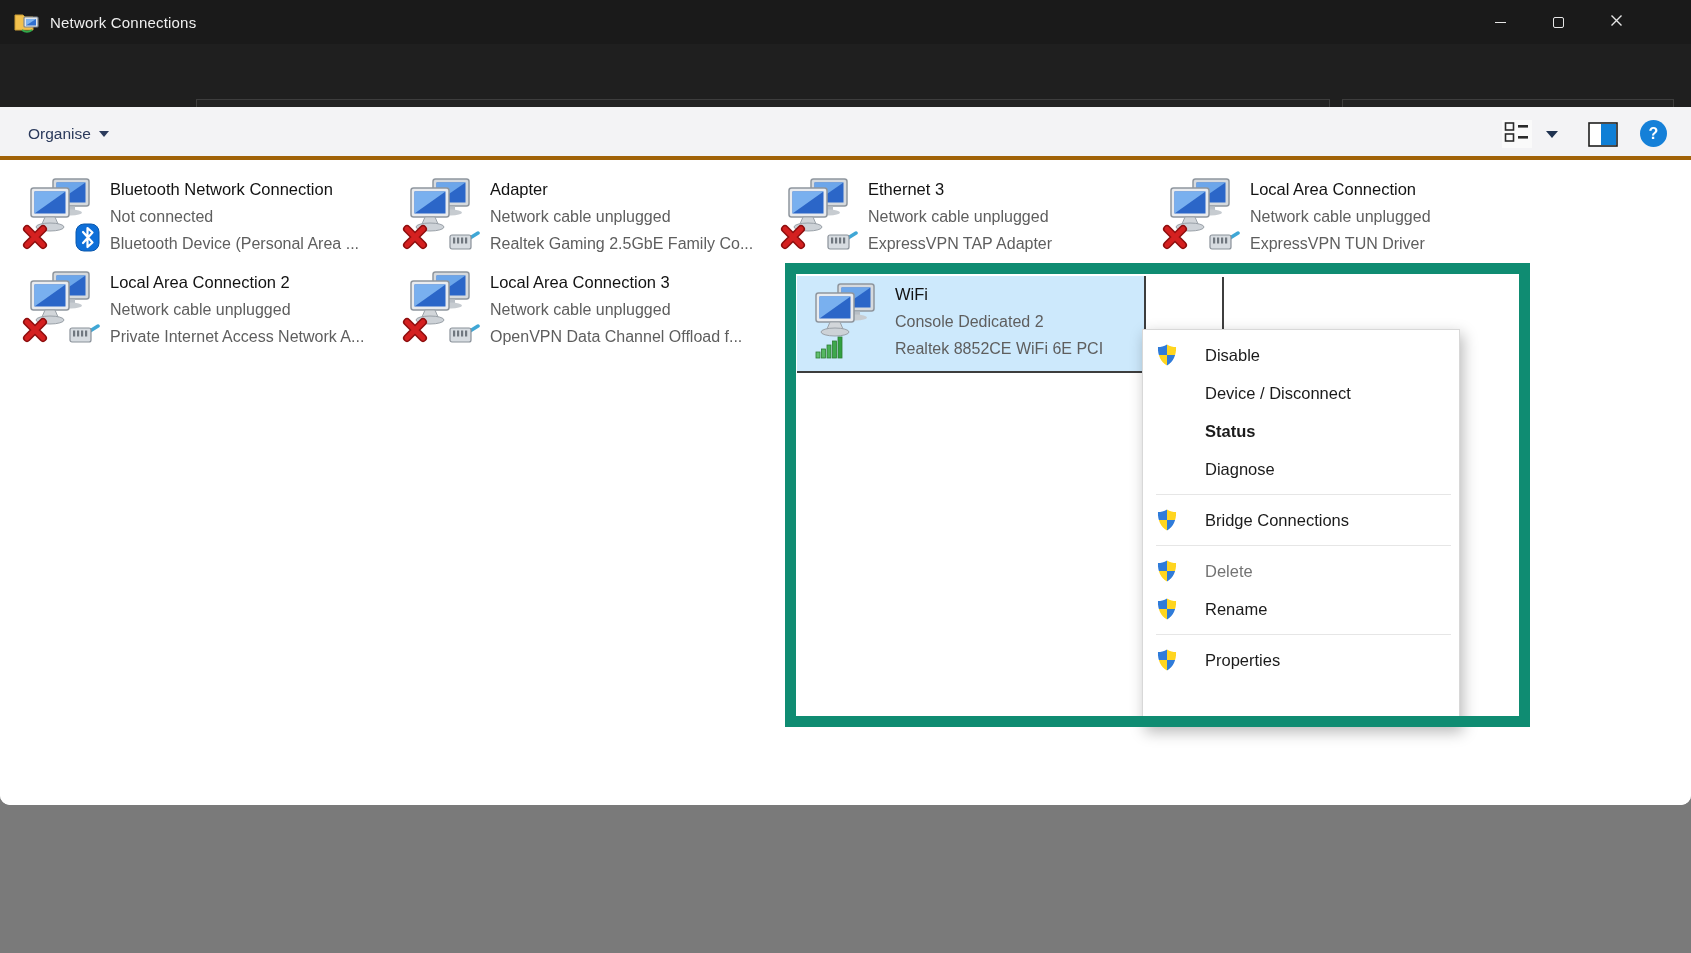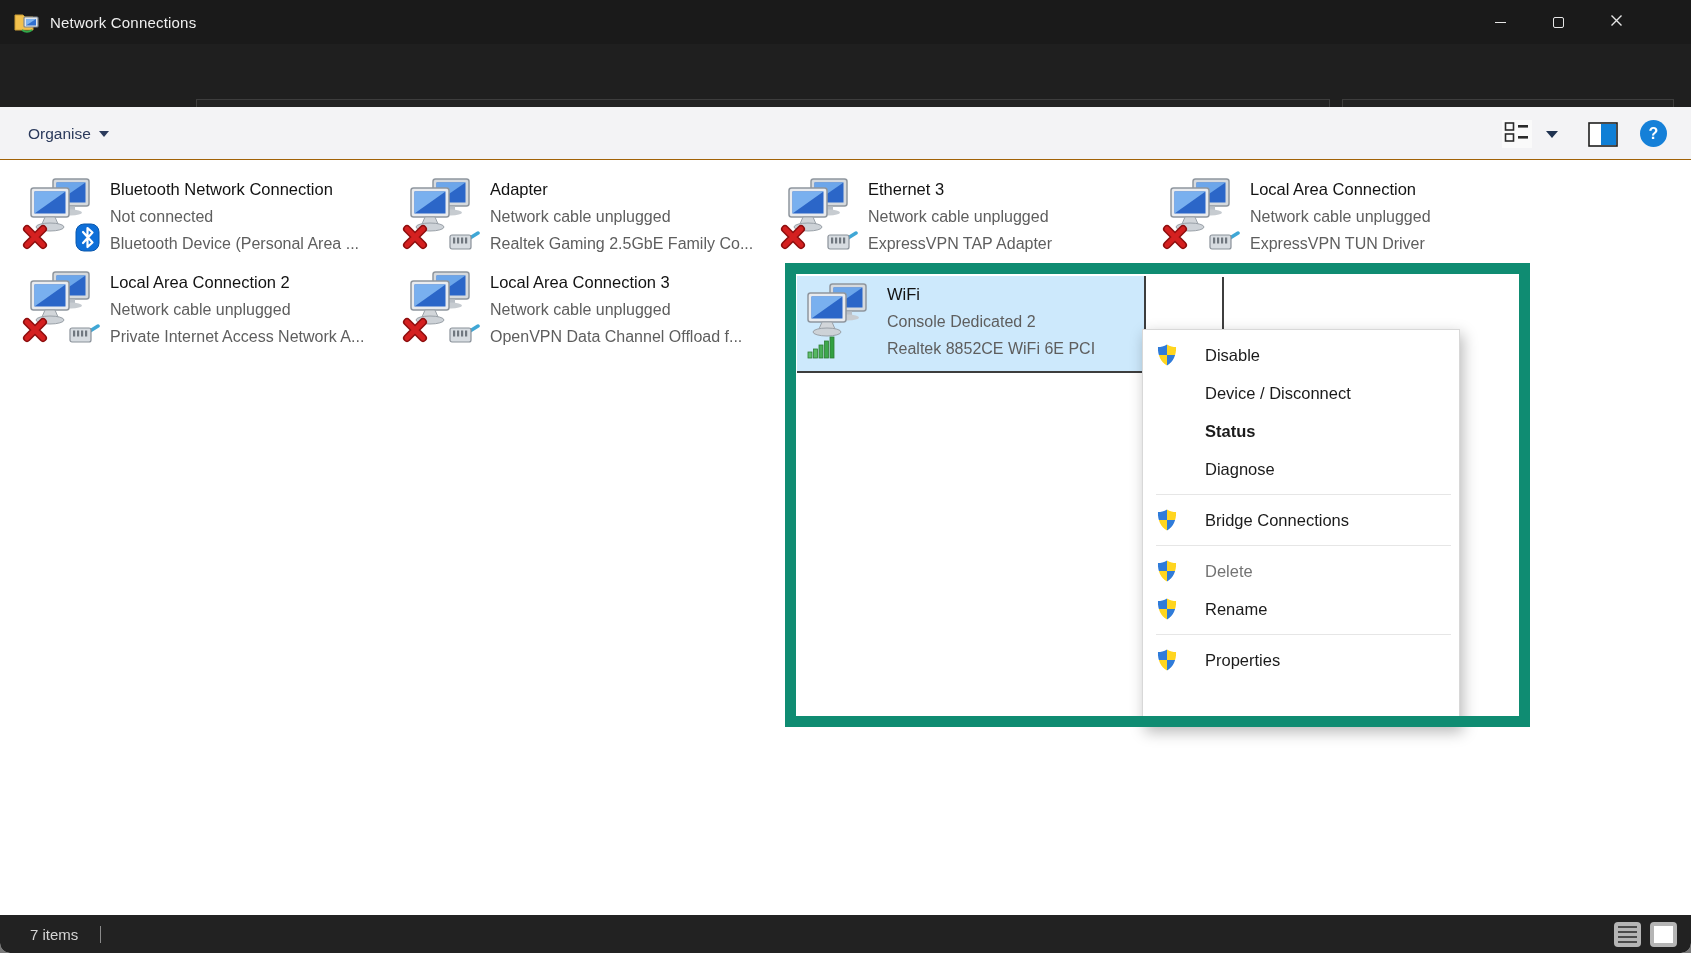--- a/index.html
+++ b/index.html
@@ -1,19 +1,19 @@
 <!DOCTYPE html>
 <html style="--annotation: #0F8C72; --selection-bg: #CDE9FC; --help-blue: #1580D8;"><head>
 <meta charset="utf-8">
 <style>
   * { box-sizing: border-box; margin: 0; padding: 0; }
   html,body { background:#7a7a7a; }
   body { font-family: "Liberation Sans", sans-serif; }
   .window{
-    position:relative; width:1691px; height:953px; background:#fff;
+    position:relative; width:1691px; height:805px; background:#fff;
     overflow:hidden; border-radius:0 0 10px 10px;
   }
   
   .titlebar{ position:absolute; left:0; top:0; width:100%; height:44px; background:#1a1a1a; display:flex; align-items:center; }
   .app-icon{ width:26px; height:22px; margin-left:14px; }
   .title-text{ color:#f0f0f0; font-size:15px; margin-left:10px; letter-spacing:.2px; }
   .win-controls{ position:absolute; right:46px; top:0; height:44px; display:flex; }
   .wc-btn{ width:58px; height:44px; display:flex; align-items:center; justify-content:center; cursor:default; }
   .glyph-min{ width:11px; height:0; border-top:1.4px solid #e6e6e6; }
   .glyph-max{ width:11px; height:11px; border:1.3px solid #e6e6e6; border-radius:2px; }
@@ -23,38 +23,38 @@
   .addressbar{ position:absolute; left:196px; top:55px; width:1134px; height:43px; border:1px solid #3d3d3d; background:#222; display:flex; align-items:center; }
   .bc-icon{ width:22px; height:19px; margin-left:14px; }
   .crumb{ color:#e6e6e6; font-size:15.5px; padding:0 9px; white-space:nowrap; }
   .chev{ display:inline-block; width:6px; height:6px; border-right:1.7px solid #9a9a9a; border-bottom:1.7px solid #9a9a9a; transform:rotate(-45deg); margin:0 3px; }
   .addr-right{ position:absolute; right:6px; top:0; height:41px; display:flex; align-items:center; gap:16px; padding-right:10px; }
   .searchbox{ position:absolute; left:1342px; top:55px; width:332px; height:43px; border:1px solid #3d3d3d; background:#222; display:flex; align-items:center; }
   .searchbox input{ flex:1; background:transparent; border:none; outline:none; color:#cfcfcf; font-size:15px; padding-left:14px; font-family:"Liberation Sans",sans-serif; }
   .searchbox input::placeholder{ color:#8f8f8f; }
   .search-ic{ margin-right:12px; }
   
-  .commandbar{ position:absolute; left:0; top:107px; width:100%; height:53px; background:#f3f3f5; border-bottom:1px solid #a16207; }
+  .commandbar{ position:absolute; left:0; top:107px; width:100%; height:53px; background:#f3f3f5; border-bottom:4px solid #a16207; }
   .organise{ position:absolute; left:28px; top:13px; height:28px; display:flex; align-items:center; gap:8px; color:#2b3a5c; font-size:15.5px; cursor:default; }
   .caret-down{ width:0; height:0; border-left:5px solid transparent; border-right:5px solid transparent; border-top:6px solid #2b3a5c; }
   .tiles-ic{ position:absolute; left:1502px; top:13px; width:30px; height:28px; background:#fafafa; display:flex; align-items:center; justify-content:center; }
   .view-caret{ position:absolute; left:1546px; top:24px; width:0; height:0; border-left:6px solid transparent; border-right:6px solid transparent; border-top:7px solid #1f3250; }
   .pane-ic{ position:absolute; left:1588px; top:15px; }
   .help-btn{ position:absolute; left:1640px; top:13px; width:27px; height:27px; border-radius:50%; background:var(--help-blue,#1580d8); color:#fff; font-size:16px; font-weight:bold; display:flex; align-items:center; justify-content:center; }
   
   .content{ position:absolute; left:0; top:160px; width:100%; height:755px; background:#fff;padding-left:17px; }
   .tile{ position:absolute; display:flex; gap:14px; width:352px; height:86px; }
   .icon-wrap{ position:relative; width:68px; height:80px; flex:0 0 68px; }
   .icon-wrap .monitors{ position:absolute; left:0; top:4px; }
   .badge-x{ position:absolute; left:-6px; bottom:0px; }
   .badge-type{ position:absolute; right:-4px; bottom:-2px; }
   .tile-text{ padding-top:2px; }
   .tile-name{ font-size:16.5px; color:#121212; line-height:27px; white-space:nowrap; }
   .tile-line{ font-size:16px; color:#5e5e5e; line-height:27px; white-space:nowrap; }
-  .wifi-tile{ position:absolute; left:797px; top:276px; width:349px; height:97px; background:var(--selection-bg,#cde9fc); border-right:2px solid #3d3d3d; border-bottom:2px solid #3d3d3d; display:flex; gap:14px; padding:3px 0 0 8px; overflow:hidden; z-index:10; }
+  .wifi-tile{ position:absolute; left:797px; top:276px; width:349px; height:97px; background:var(--selection-bg,#cde9fc); border-right:2px solid #3d3d3d; border-bottom:2px solid #3d3d3d; display:flex; gap:14px; padding:3px 0 0 16px; overflow:hidden; z-index:10; }
   
   .annotation-box{ position:absolute; left:785px; top:263px; width:745px; height:464px; border:11px solid var(--annotation,#0f8c72); z-index:40; pointer-events:none; }
   .anchor-line{ position:absolute; left:1222px; top:277px; width:2px; height:56px; background:#3e3e3e; z-index:15; }
   
   .context-menu{ position:absolute; left:1142px; top:329px; width:318px; height:398px; background:#fff; border:1px solid #d8d8d8; box-shadow:3px 5px 14px rgba(0,0,0,.28); z-index:20; padding-top:6px; }
   .menu-item{ height:38px; display:flex; align-items:center; padding-left:13px; cursor:default;text-align:right; }
   .mi-ic{ width:49px; flex:0 0 49px; display:flex; align-items:center; }
   .mi-label{ font-size:16.5px; color:#1b1b1b; }
   .menu-item.bold .mi-label{ font-weight:bold; }
   .menu-item.disabled .mi-label{ color:#737373; }

